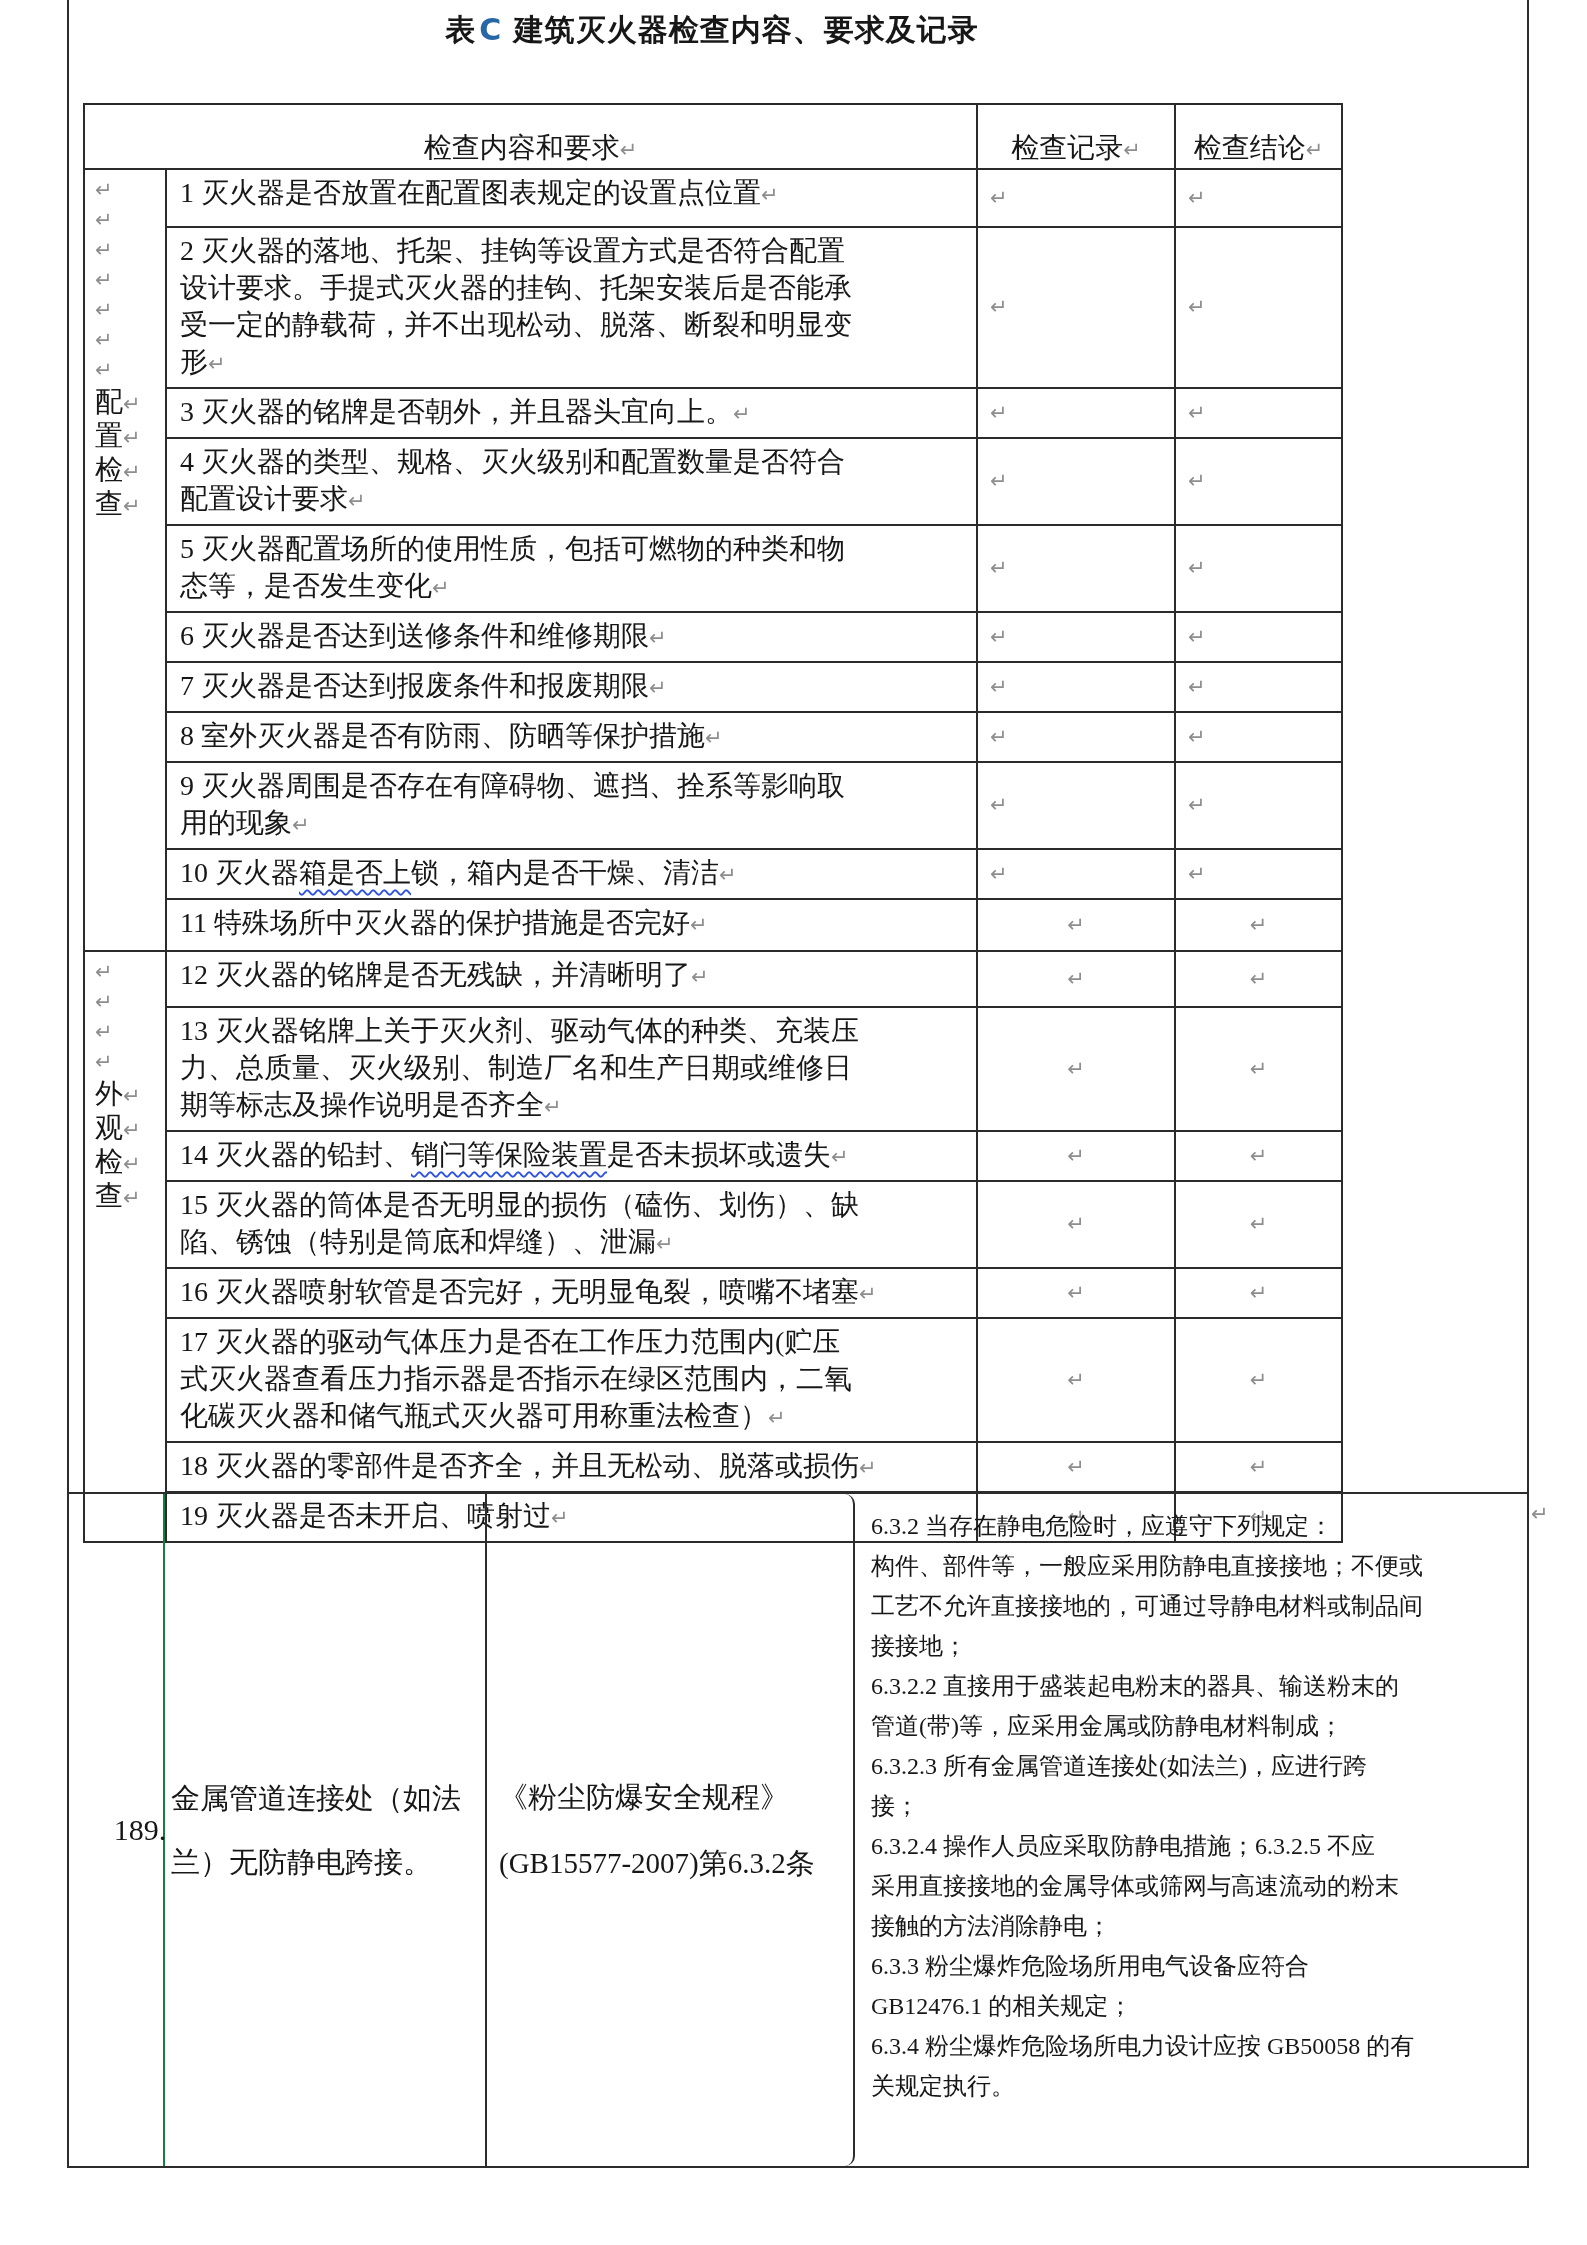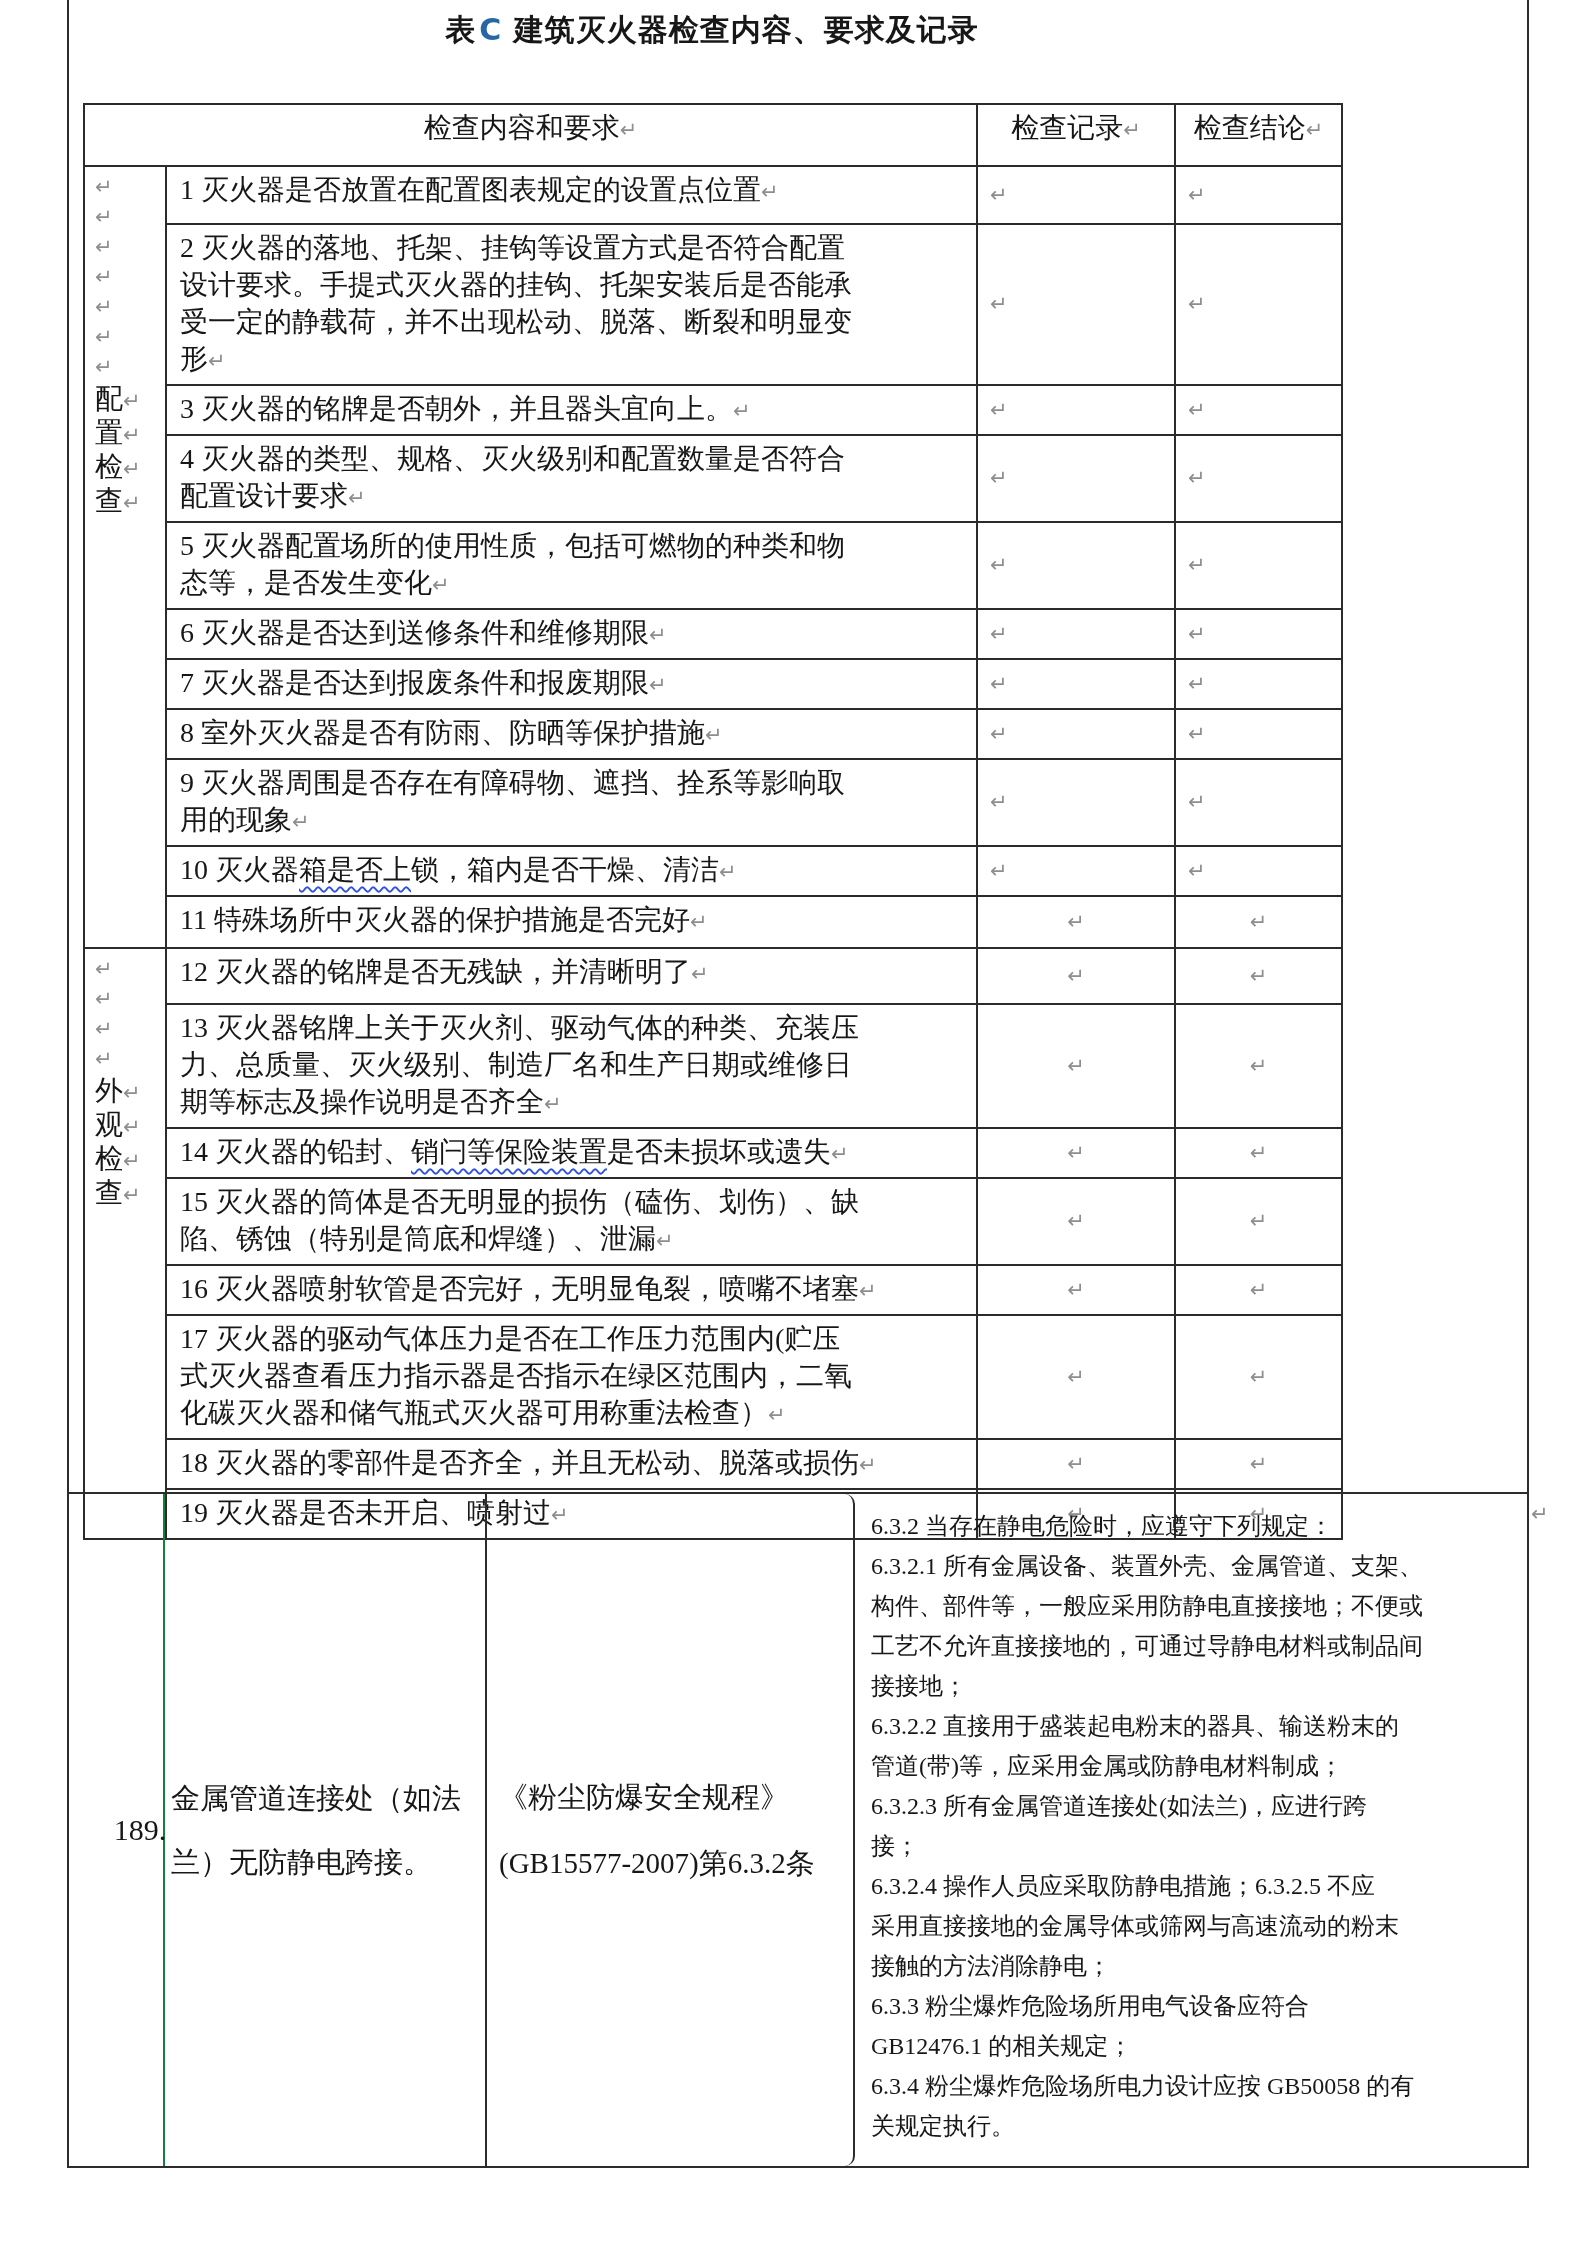--- a/index.html
+++ b/index.html
@@ -9,21 +9,21 @@
   #frame{position:absolute;left:67px;top:-2px;width:1458px;height:2168px;
          border-left:2px solid #2c2c2c;border-right:2px solid #2c2c2c;border-bottom:2px solid #2c2c2c;}
   
   #title{position:absolute;left:83px;top:10px;width:1258px;text-align:center;
          font-size:30px;font-weight:bold;letter-spacing:1px;white-space:nowrap;}
   #title .tc{color:#2767a6;font-family:"DejaVu Sans",sans-serif;font-weight:bold;padding:0 3px;}
   
   #tableC{position:absolute;left:83px;top:103px;width:1258px;border-collapse:collapse;table-layout:fixed;}
   #tableC td,#tableC th{border:2px solid #2b2b2b;box-sizing:border-box;}
   #tableC th{font-weight:normal;}
-  .hdr{font-size:28px;vertical-align:top;padding-top:4px;text-align:center;height:62px;white-space:nowrap;}
+  .hdr{font-size:28px;vertical-align:top;padding-top:24px;text-align:center;height:62px;white-space:nowrap;}
   .cat{vertical-align:top;padding:6px 2px 4px 10px;}
   .cat-mark{line-height:28px;}
   .cat-char{font-size:28px;line-height:31px;white-space:nowrap;}
   .content{vertical-align:top;padding:4px 6px 4px 13px;font-size:28px;}
   .cline{line-height:37px;white-space:nowrap;}
   .mark-cell{vertical-align:middle;font-size:21px;}
   .mark-cell.left{text-align:left;padding-left:12px;}
   .mark-cell.center{text-align:center;}
   .pmark{color:#8e8e8e;font-family:"DejaVu Sans",sans-serif;font-size:21px;}
   .wavy{text-decoration:underline;text-decoration-style:wavy;text-decoration-color:#2e52e0;
@@ -258,21 +258,20 @@
     <div class="it-cell" id="cell-desc">
         <div class="dline">金属管道连接处（如法</div>
         <div class="dline">兰）无防静电跨接。</div>
       </div>
     <div class="it-cell" id="cell-std">
         <div class="dline">《粉尘防爆安全规程》</div>
         <div class="dline">(GB15577-2007)第6.3.2条</div>
       </div>
     <div class="it-cell" id="cell-detail">
         <div class="dline">6.3.2 当存在静电危险时，应遵守下列规定：</div>
-        <div class="dline">6.3.2.1 所有金属设备、装置外壳、金属管道、支架、</div>
         <div class="dline">构件、部件等，一般应采用防静电直接接地；不便或</div>
         <div class="dline">工艺不允许直接接地的，可通过导静电材料或制品间</div>
         <div class="dline">接接地；</div>
         <div class="dline">6.3.2.2 直接用于盛装起电粉末的器具、输送粉末的</div>
         <div class="dline">管道(带)等，应采用金属或防静电材料制成；</div>
         <div class="dline">6.3.2.3 所有金属管道连接处(如法兰)，应进行跨</div>
         <div class="dline">接；</div>
         <div class="dline">6.3.2.4 操作人员应采取防静电措施；6.3.2.5 不应</div>
         <div class="dline">采用直接接地的金属导体或筛网与高速流动的粉末</div>
         <div class="dline">接触的方法消除静电；</div>

